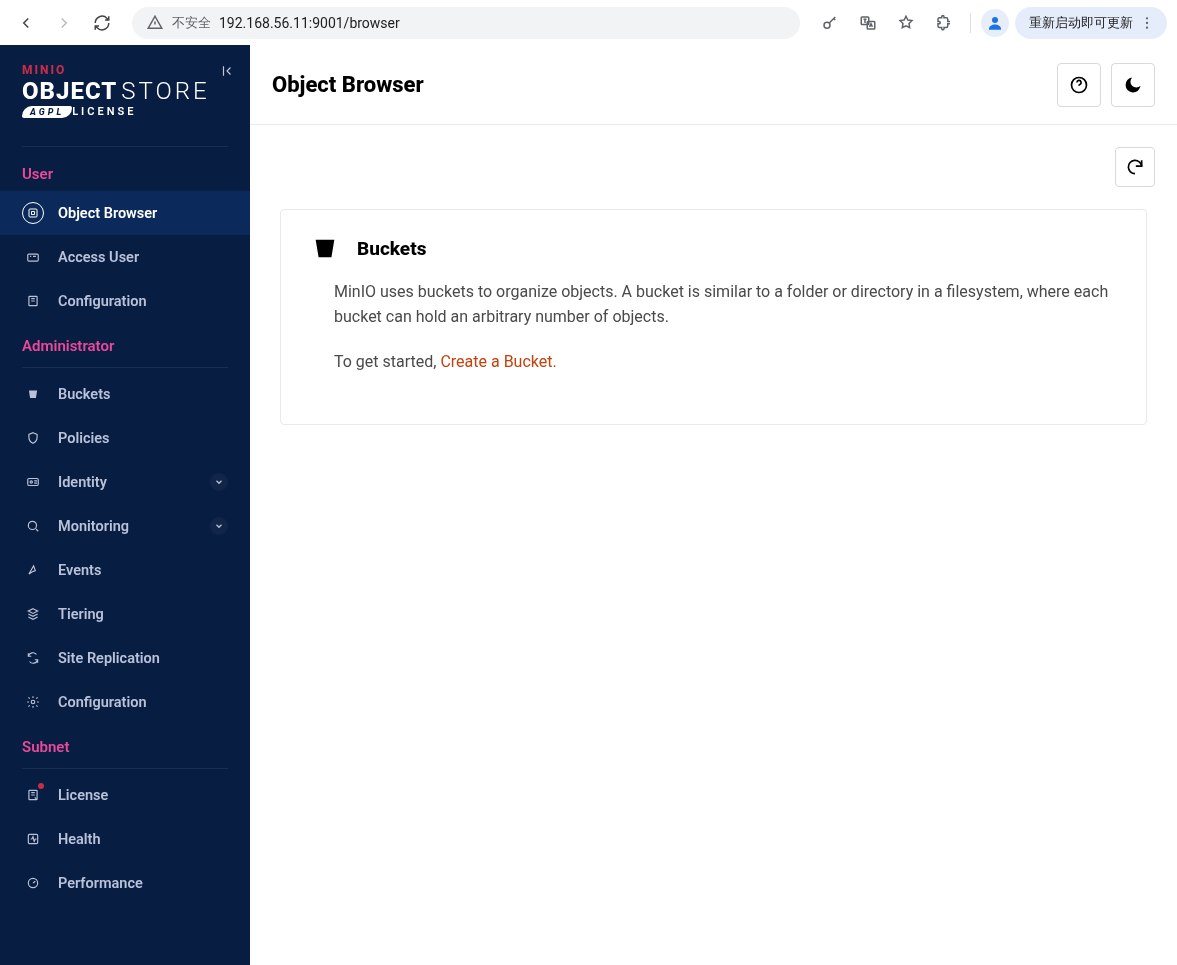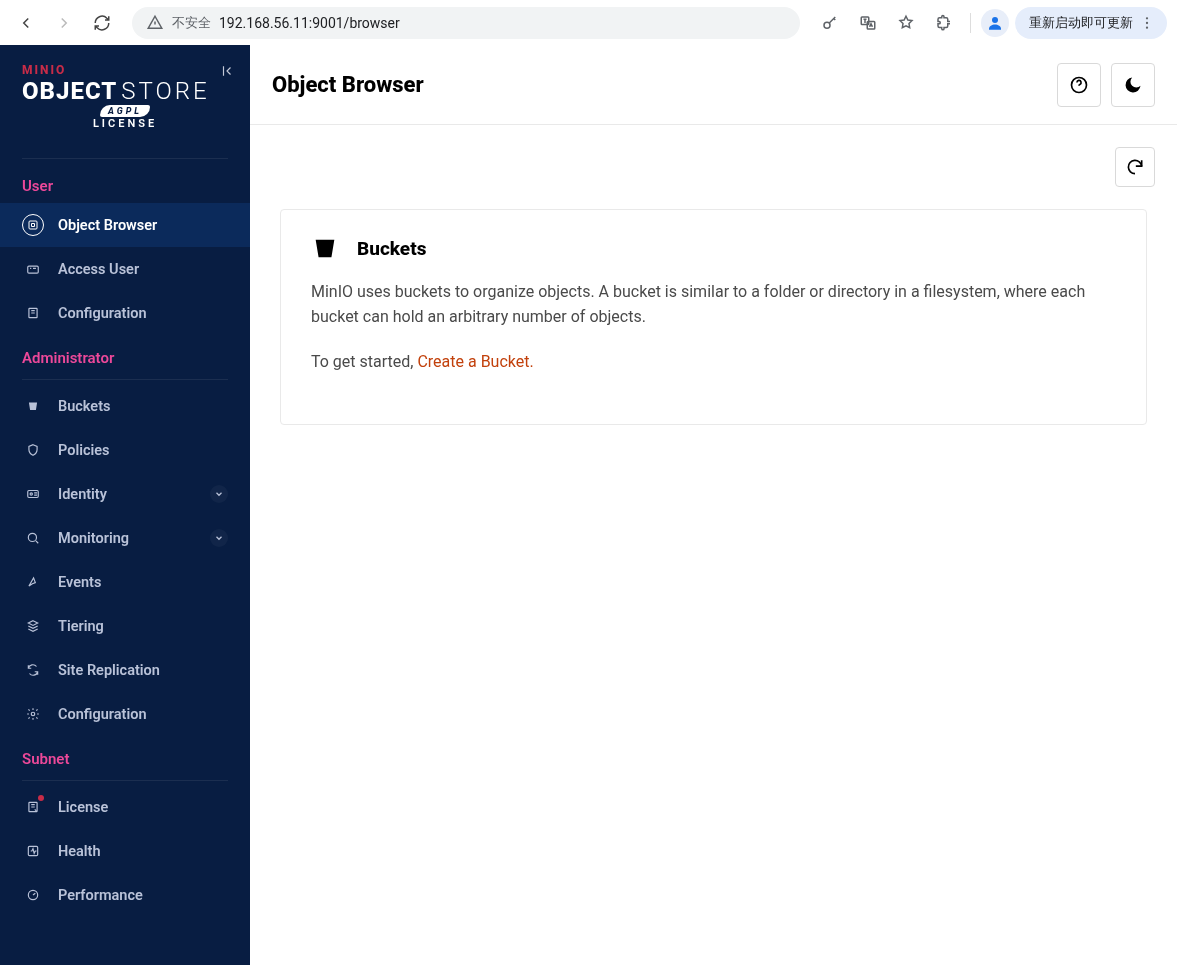--- a/index.html
+++ b/index.html
@@ -24,21 +24,21 @@
 
     
     .app { display:flex; height: calc(965px - 45px); }
 
     .sidebar { width:250px; background:#081d42; color:#c4c9d8; padding: 18px 0 0 0; position:relative; display:flex; flex-direction:column; }
     .sidebar .logo { padding:0 22px; margin-bottom:18px; position:relative; }
     .sidebar .logo-row1 { color:#c72c48; font-size:12px; font-weight:800; letter-spacing:2px; }
     .sidebar .logo-row2 { color:#fff; font-size:24px; font-weight:400; letter-spacing:1px; display:flex; gap:4px; align-items:baseline;}
     .sidebar .logo-row2 b { font-weight:800; }
     .sidebar .logo-row2 .thin { font-weight:300; letter-spacing:3px; }
-    .sidebar .logo-row3 { color:#fff; font-size:11px; font-weight:600; letter-spacing:3px; display:flex; justify-content:center; align-items:center;flex-direction:column;}
+    .sidebar .logo-row3 { color:#fff; font-size:11px; font-weight:600; letter-spacing:3px; display:flex; justify-content:flex-start; align-items:center;}
     .sidebar .logo-row3 .agpl { background:#fff; color:#081d42; border-radius:10px 2px 10px 2px; font-size:9px; font-weight:800; padding:1px 8px; font-style:italic;}
     .collapse-btn { position:absolute; top:18px; right:16px; color:#c4c9d8; }
     .collapse-btn svg{width:14px;height:14px;}
 
     .side-hr { height:1px; background:rgba(255,255,255,0.08); margin: 10px 22px 4px; }
 
     .section-label { padding: 14px 22px 8px; color:#ec4899; font-size:15px; font-weight:600; }
     .side-hr.tight { margin-top:4px; }
 
     .nav-item { display:flex; align-items:center; gap:14px; padding: 11px 22px; color:#b9c2d8; font-size:14.5px; font-weight:600; cursor:pointer; position:relative; }
@@ -56,21 +56,21 @@
     .sq-btn svg{width:20px;height:20px;}
 
     .toolbar-row { padding: 22px; display:flex; justify-content:flex-end; }
     .toolbar-row .sq-btn { width:40px; height:40px; }
 
     .card { margin: 0 30px 22px; border:1px solid #e9e9e9; border-radius:4px; padding: 24px 30px 30px; }
     .card-title-row { display:flex; align-items:center; gap:18px; margin-bottom:18px;}
     .card-title { font-size:19px; font-weight:800; }
     .bucket-icon { width:28px; height:28px; }
     .card-body { font-size:16px; color:#4a4a4a; line-height:1.55; }
-    .card-body p { margin-bottom:20px; }
+    .card-body p { margin-bottom:20px;margin-left:23px; }
     .cta { color:#c2410c; cursor:pointer; }
   </style>
 </head>
 <body>
 
 <div class="browser-bar">
   <div class="nav-btn">
       <svg viewBox="0 0 24 24" fill="none" stroke="currentColor" stroke-width="2">
         <path d="M15 18l-6-6 6-6"></path>
       </svg>

